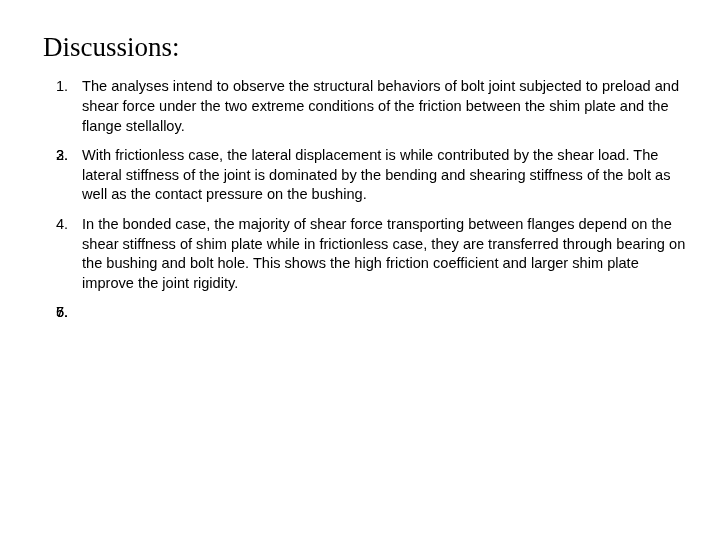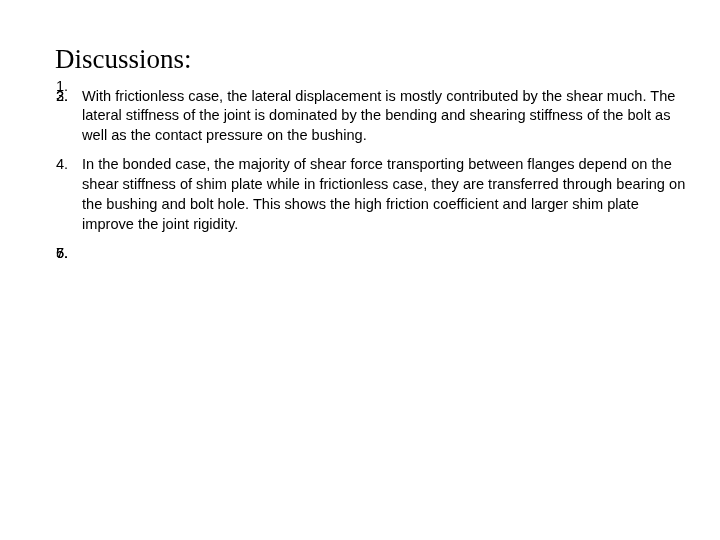--- a/index.html
+++ b/index.html
@@ -15,21 +15,21 @@
       color: #000000;
     }
     .slide-title {
       position: absolute;
       left: 43px;
       top: 30px;
       font-family: "Liberation Serif", "DejaVu Serif", serif;
       font-size: 27px;
       line-height: 34px;
       font-weight: normal;
-      margin: 12px;
+      margin: 0;
       letter-spacing: 0px;
     }
     .discussion-list {
       position: absolute;
       left: 0;
       top: 77px;
       width: 720px;
       margin: 0;
       padding: 0;
       list-style: none;
@@ -53,27 +53,28 @@
     }
   </style>
 </head>
 <body>
 
 <h1 class="slide-title">Discussions:</h1>
 
 <ol class="discussion-list">
   <li class="discussion-item">
     <span class="item-number">1.</span>
+    <span class="item-text">The analyses intend to observe the structural behaviors of bolt joint subjected to preload and shear force under the two extreme conditions of the friction between the shim plate and the flange stellalloy.</span>
   </li>
   <li class="discussion-item">
     <span class="item-number">2.</span>
   </li>
   <li class="discussion-item">
     <span class="item-number">3.</span>
-    <span class="item-text">With frictionless case, the lateral displacement is mostly contributed by the shear much.  The lateral stiffness of the joint is dominated by the bending and shearing stiffness of the bolt as well as the contact pressure on the bushing.</span>
+    <span class="item-text">With frictionless case, the lateral displacement is while contributed by the shear load.  The lateral stiffness of the joint is dominated by the bending and shearing stiffness of the bolt as well as the contact pressure on the bushing.</span>
   </li>
   <li class="discussion-item">
     <span class="item-number">4.</span>
     <span class="item-text">In the bonded case, the majority of shear force transporting between flanges depend on the shear stiffness of shim plate while in frictionless case, they are transferred through bearing on the bushing and bolt hole.  This shows the high friction coefficient and larger shim plate improve the joint rigidity.</span>
   </li>
   <li class="discussion-item">
     <span class="item-number">5.</span>
   </li>
   <li class="discussion-item">
     <span class="item-number">6.</span>

